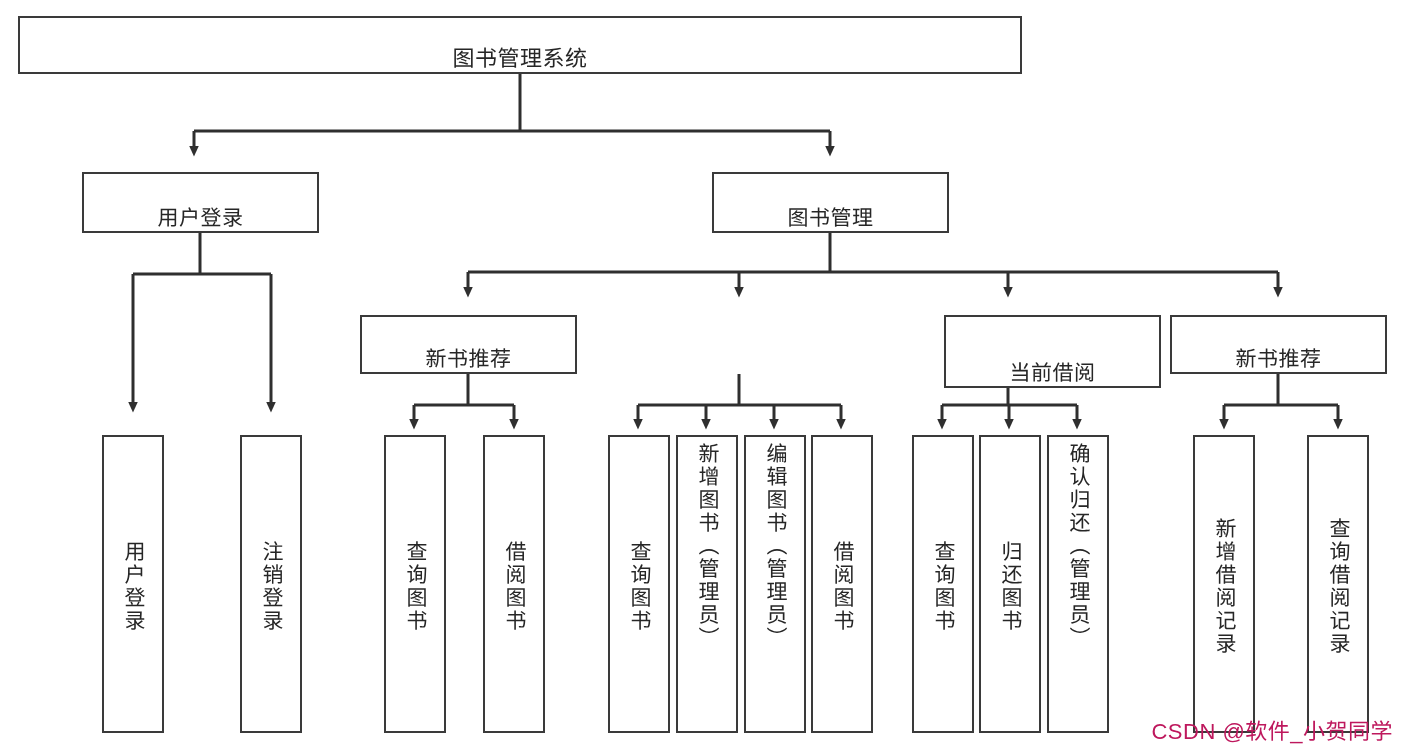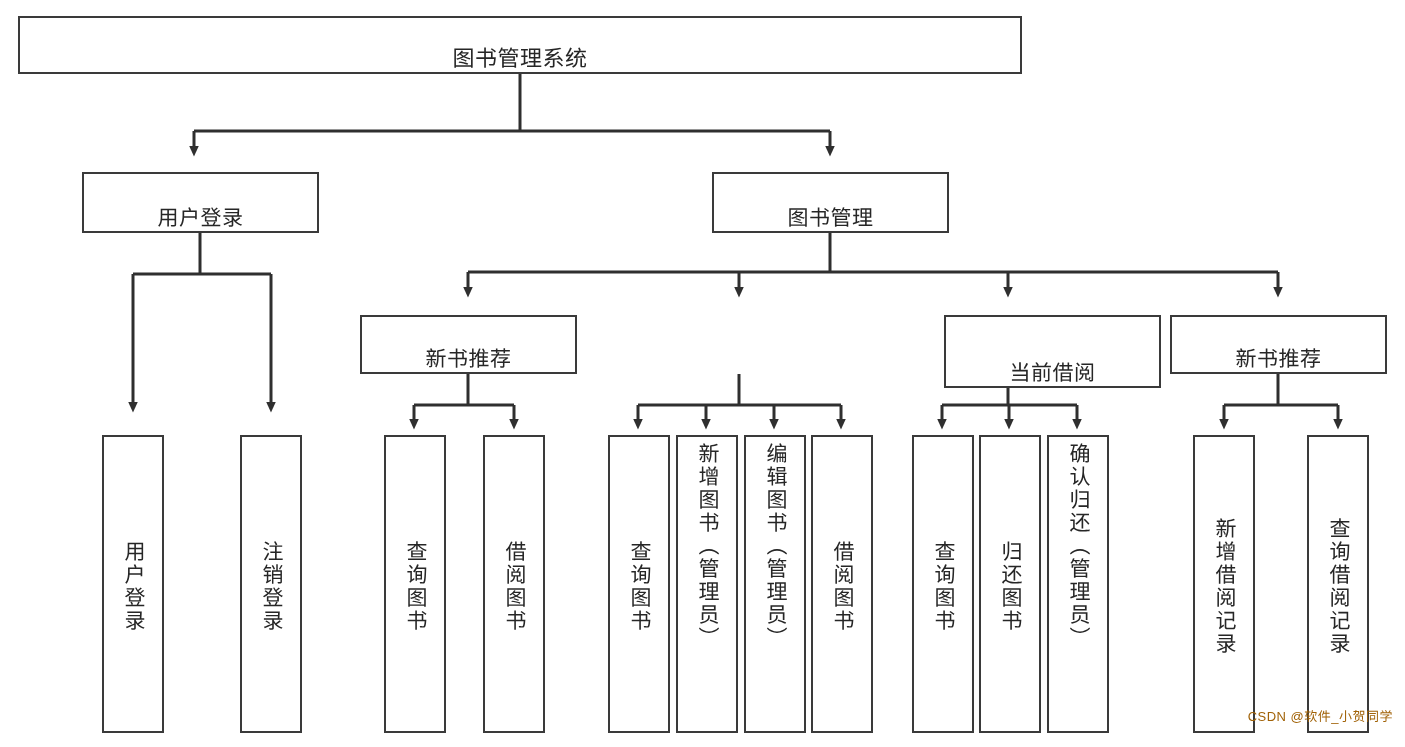--- a/index.html
+++ b/index.html
@@ -65,23 +65,23 @@
     white-space: nowrap;
     margin: 0 auto;
   }
   .node.vert.center .node-label {
     margin-top: auto;
     margin-bottom: auto;
   }
   .watermark {
     position: absolute;
     right: 12px;
-    bottom: 22px;
-    font-size: 13px;
-    color: #a16207;
+    bottom: 2px;
+    font-size: 22px;
+    color: #be185d;
     letter-spacing: 0.5px;
     z-index: 5;
     white-space: nowrap;
   }
 </style>
 </head>
 <body>
 
 <div id="diagram-canvas">
 

